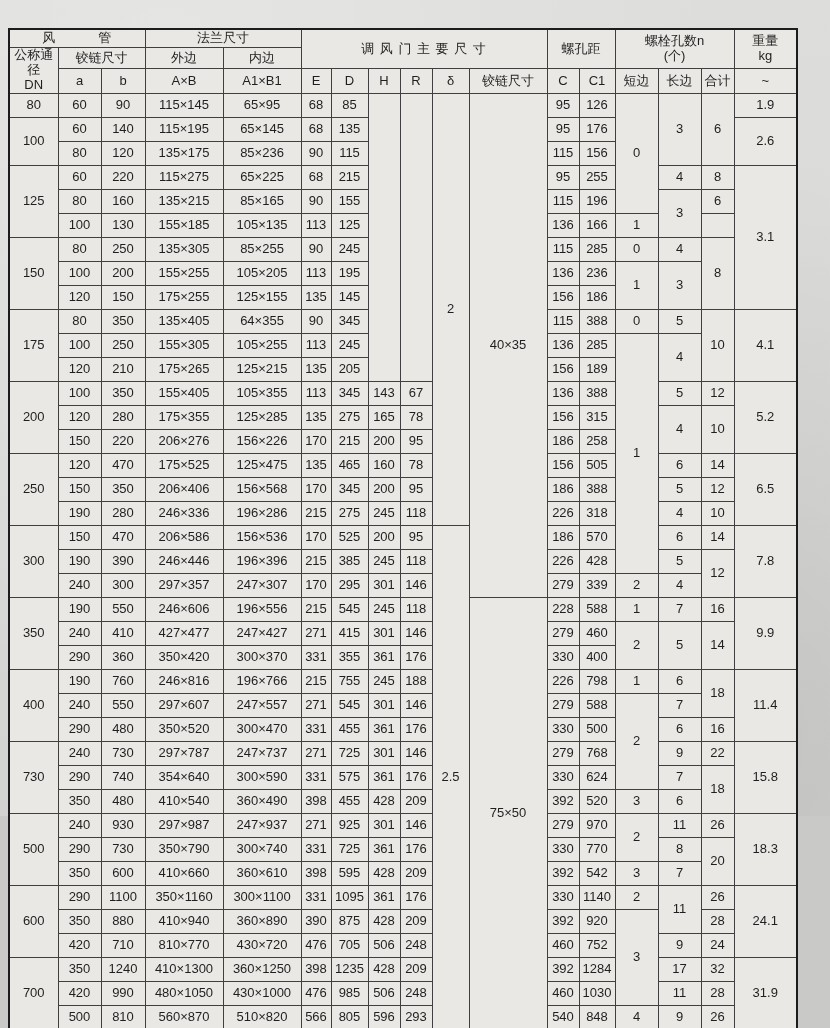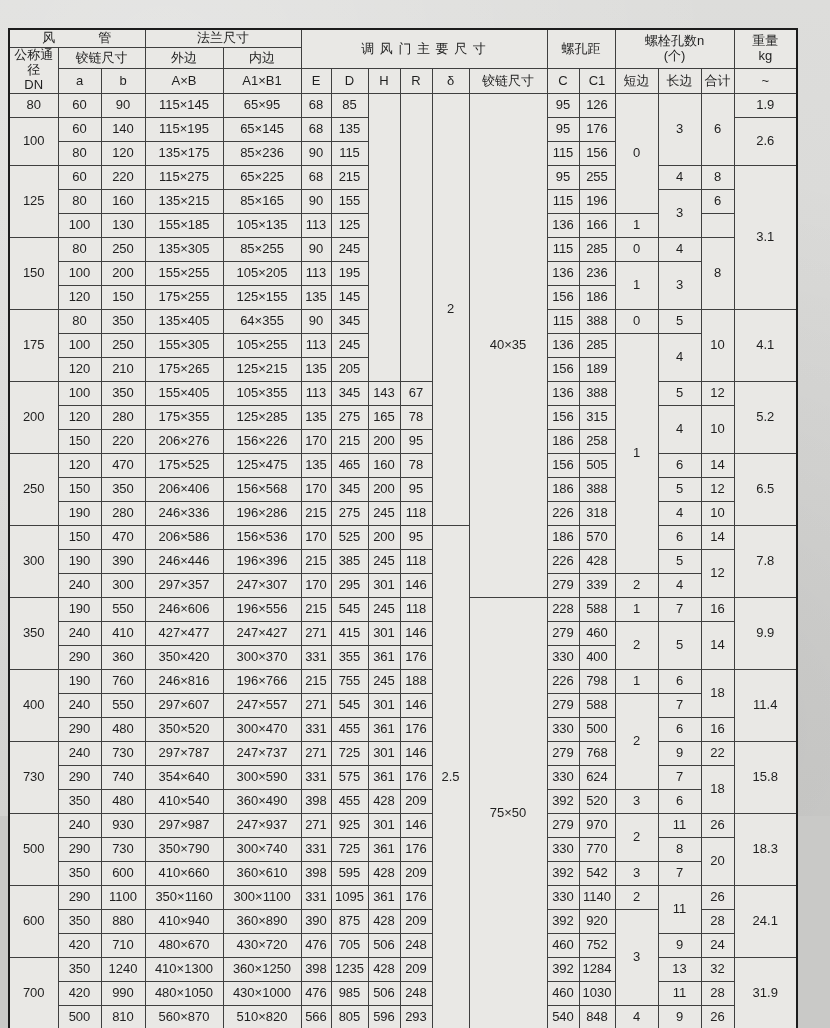--- a/index.html
+++ b/index.html
@@ -591,21 +591,21 @@
           <td>428</td>
           <td>209</td>
           <td>392</td>
           <td>920</td>
           <td rowspan="4">3</td>
           <td>28</td>
         </tr>
         <tr>
           <td>420</td>
           <td>710</td>
-          <td>480×670</td>
+          <td>810×770</td>
           <td>430×720</td>
           <td>476</td>
           <td>705</td>
           <td>506</td>
           <td>248</td>
           <td>460</td>
           <td>752</td>
           <td>9</td>
           <td>24</td>
         </tr>
@@ -614,21 +614,21 @@
           <td>350</td>
           <td>1240</td>
           <td>410×1300</td>
           <td>360×1250</td>
           <td>398</td>
           <td>1235</td>
           <td>428</td>
           <td>209</td>
           <td>392</td>
           <td>1284</td>
-          <td>13</td>
+          <td>17</td>
           <td>32</td>
           <td rowspan="3">31.9</td>
         </tr>
         <tr>
           <td>420</td>
           <td>990</td>
           <td>480×1050</td>
           <td>430×1000</td>
           <td>476</td>
           <td>985</td>

